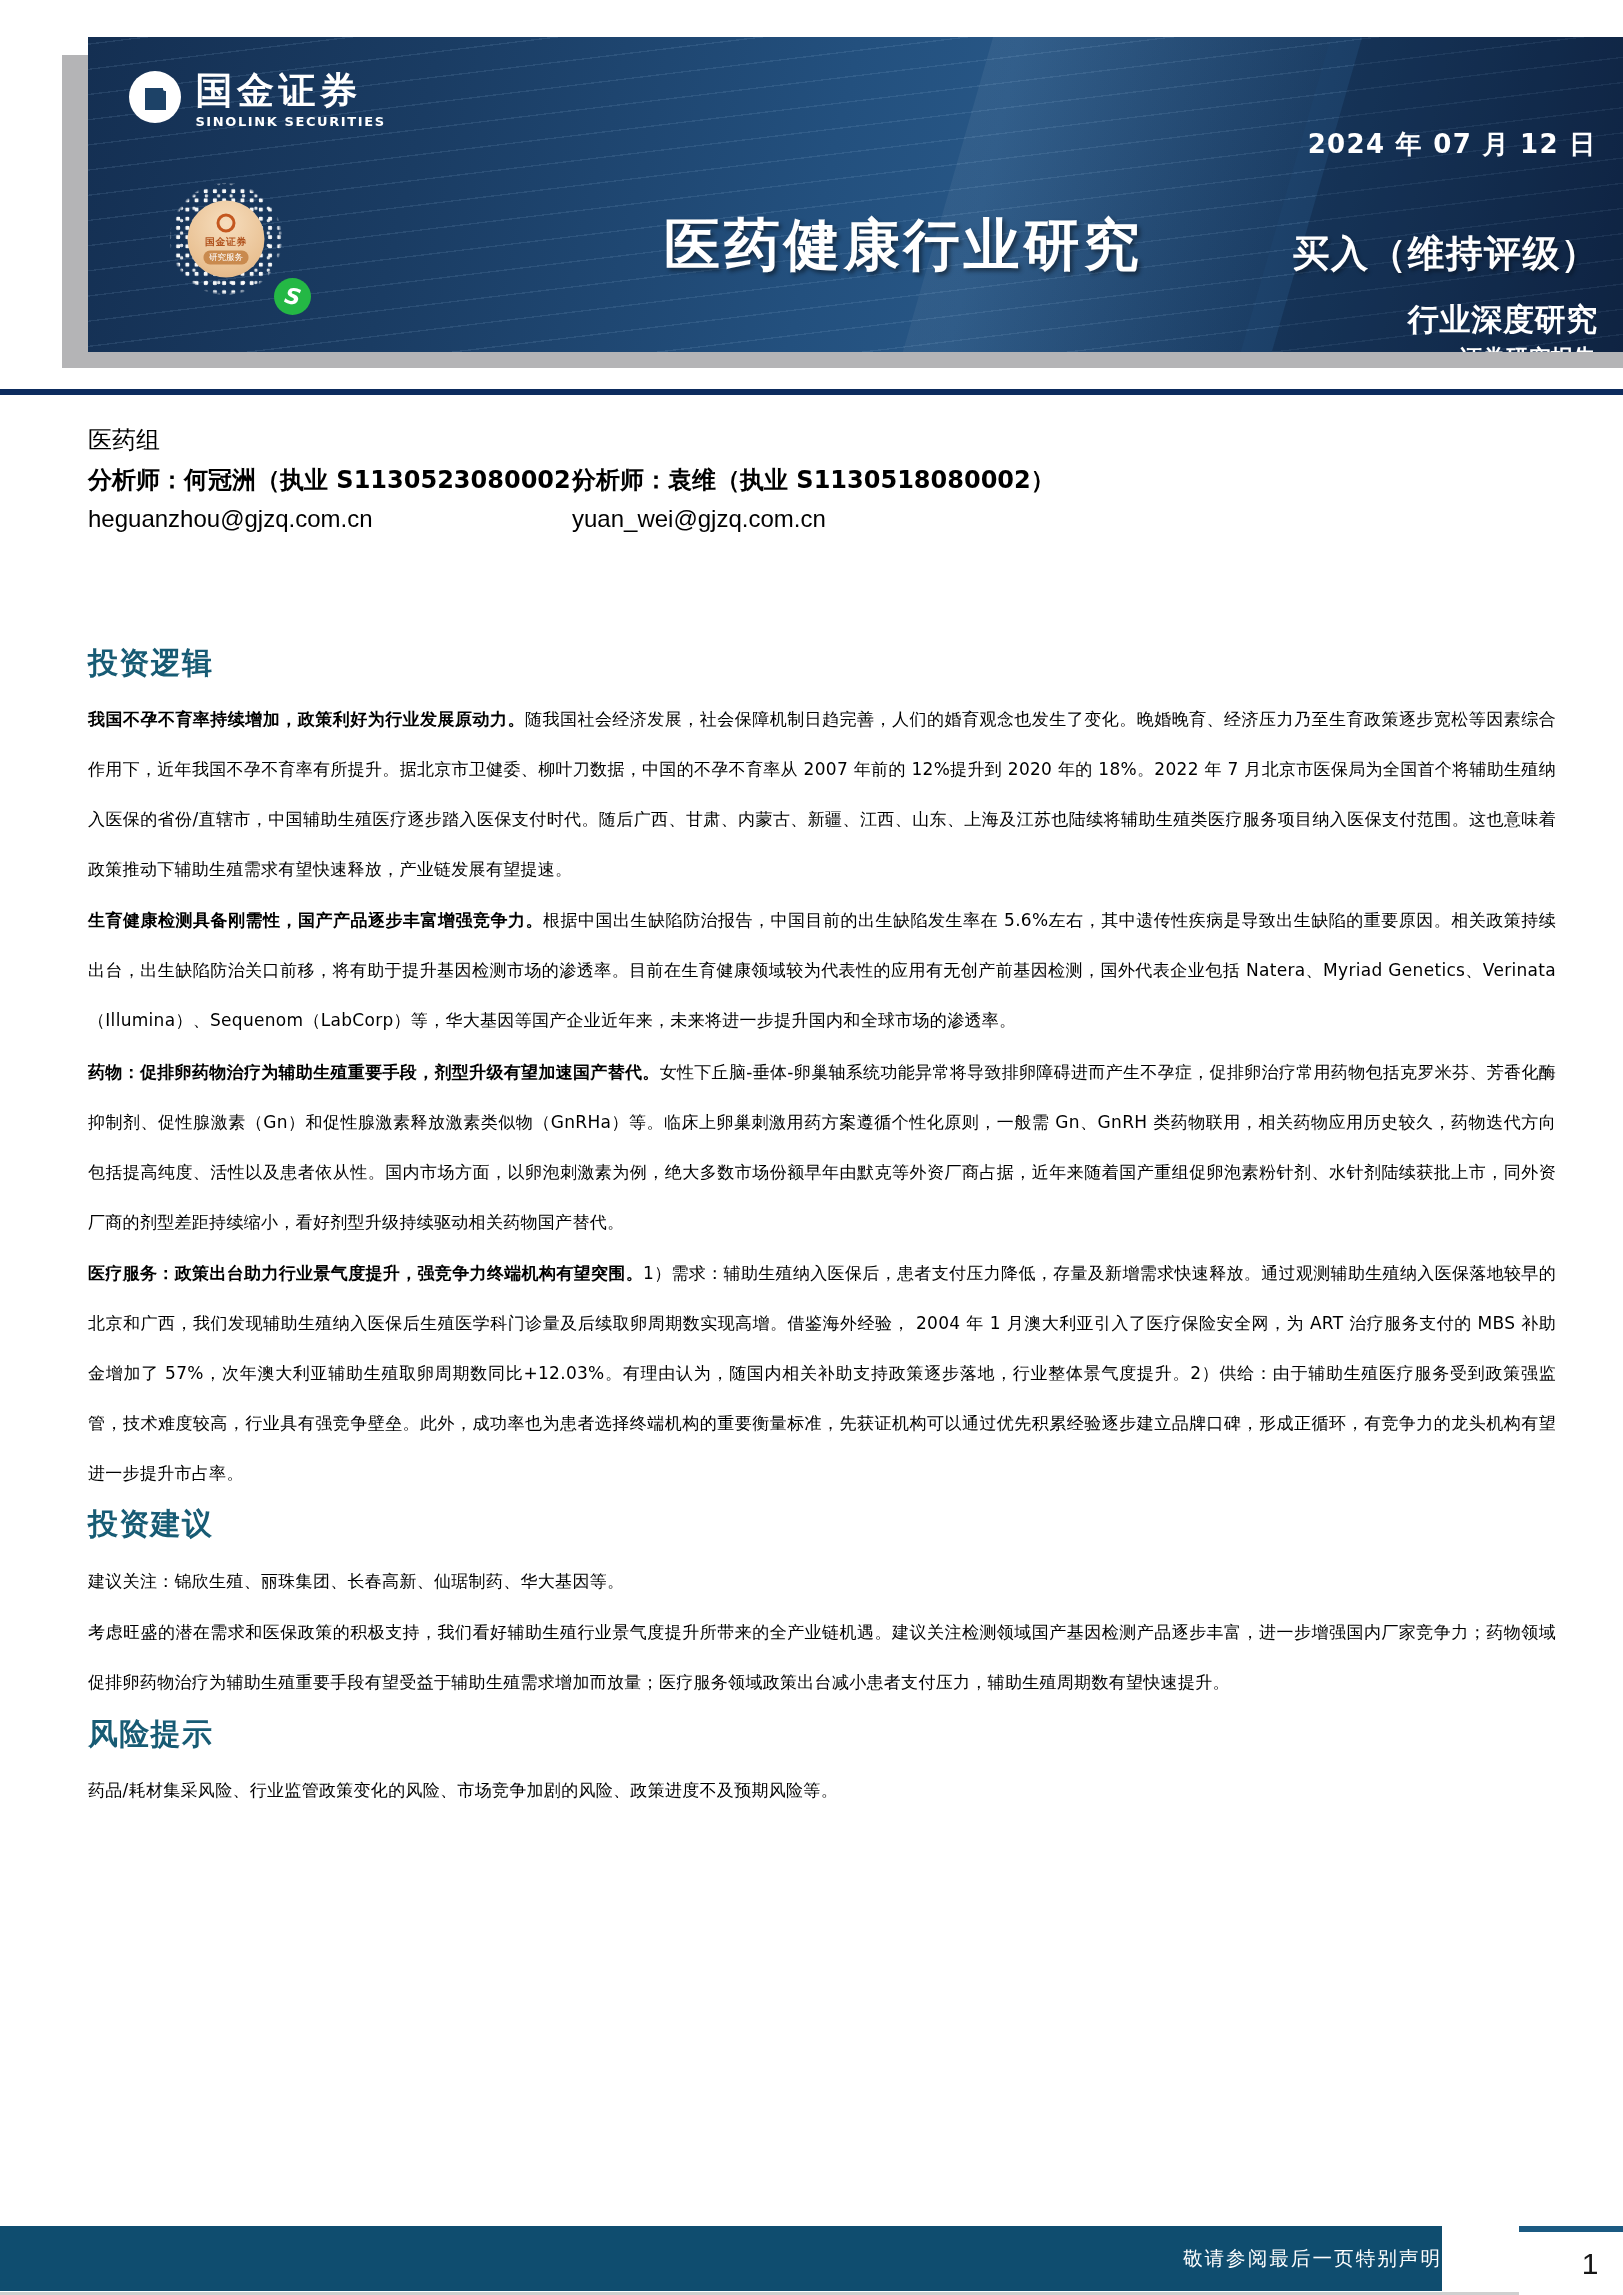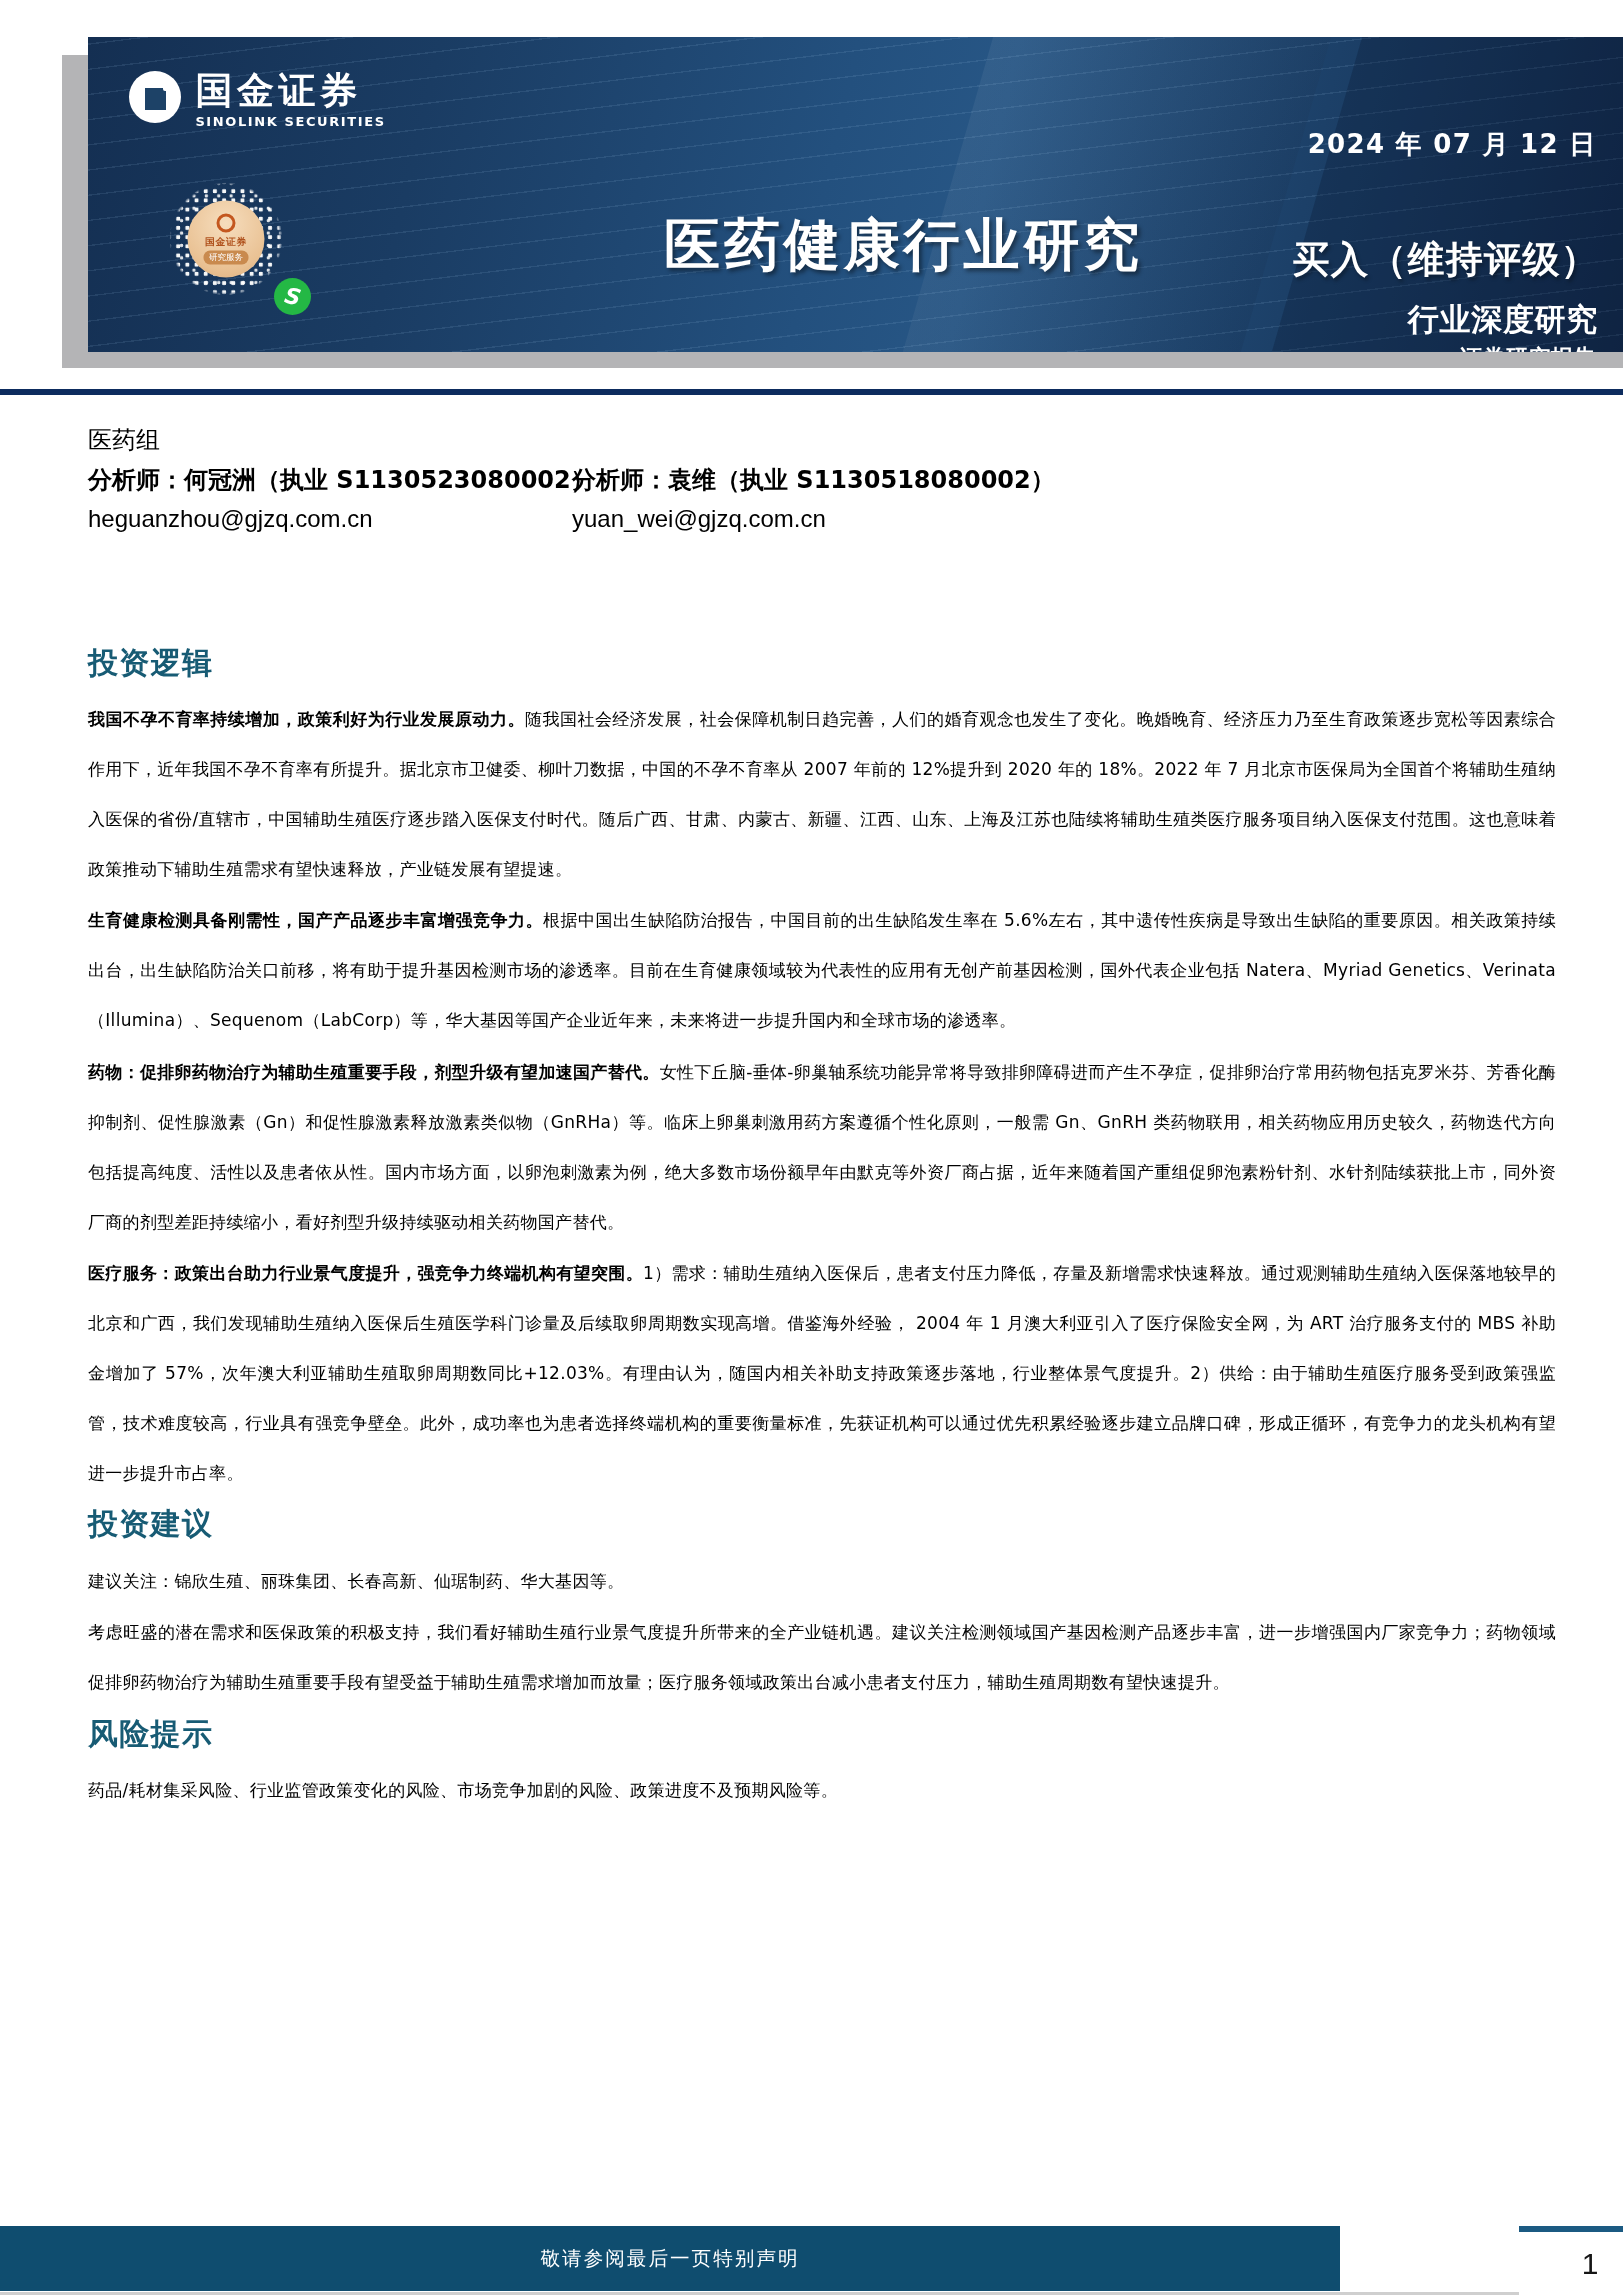--- a/index.html
+++ b/index.html
@@ -59,21 +59,21 @@
   .qr-wechat{
     position:absolute;right:-5.2px;bottom:3.9px;width:37px;height:37px;border-radius:50%;
     background:#24b845;display:flex;align-items:center;justify-content:center;
   }
   .qr-wechat span{color:#fff;font-size:22px;font-weight:bold;font-style:italic;transform:rotate(12deg);}
   .banner-title{
     position:absolute;left:576px;top:171px;font-size:56px;font-weight:bold;color:#fff;letter-spacing:3.9px;
     text-shadow:2.6px 3.3px 4.6px rgba(0,0,0,.45);white-space:nowrap;
   }
   .banner-date{position:absolute;right:27.5px;top:90px;font-size:26px;font-weight:600;color:#fff;letter-spacing:1.3px;}
-  .banner-rating{position:absolute;right:25px;top:198px;font-size:37px;font-weight:bold;color:#fff;letter-spacing:1.3px;text-shadow:2px 2.6px 3.9px rgba(0,0,0,.35);}
+  .banner-rating{position:absolute;right:25px;top:192px;font-size:37px;font-weight:bold;color:#fff;letter-spacing:1.3px;text-shadow:2px 2.6px 3.9px rgba(0,0,0,.35);}
   .banner-kind{position:absolute;right:26px;top:262px;font-size:31px;font-weight:bold;color:#fff;letter-spacing:0.7px;}
   .banner-tag{position:absolute;right:27.5px;top:306px;font-size:22px;font-weight:600;color:#fff;letter-spacing:0.7px;}
   
   .sep-line{position:absolute;left:0;top:389px;width:1623px;height:5.9px;background:var(--navy-line);}
   
   .analysts{position:absolute;left:88px;top:411px;width:1465px;}
   .group-name{font-size:24px;font-weight:400;line-height:1.25;margin-top:14px;}
   .an-row{display:flex;margin-top:9.2px;}
   .an-col{width:484px;font-size:24px;font-weight:600;white-space:nowrap;}
   .an-col.email{font-weight:400;font-family:"Liberation Sans","DejaVu Sans",sans-serif;}
@@ -81,22 +81,22 @@
   .report-title{
     position:absolute;left:78px;width:1466px;top:561px;text-align:center;
     font-size:47px;font-weight:bold;color:var(--accent);letter-spacing:1.3px;white-space:nowrap;
   }
   .report-body{position:absolute;left:88px;top:636px;width:1468px;}
   .sec-h{font-size:30px;font-weight:bold;color:var(--accent);margin:6.5px 0 10.5px 0;letter-spacing:1.3px;}
   .body-p{font-size:17px;line-height:50px;text-align:justify;margin:0 0 1.3px 0;letter-spacing:0.3px;}
   .body-p b{font-weight:bold;}
   
   .footer-bar{
-    position:absolute;left:0;top:2226px;width:1340px;height:65px;background:var(--footer);
-    display:flex;align-items:center;justify-content:center;
+    position:absolute;left:0;top:2226px;width:1442px;height:65px;background:var(--footer);
+    display:flex;align-items:center;justify-content:flex-end;
   }
   .footer-bar .disclaimer{color:#fff;font-size:19.6px;letter-spacing:2px;}
   .footer-underline{position:absolute;left:0;top:2292px;width:1623px;height:3.9px;background:#cfcfcf;}
   .page-num-box{
     position:absolute;left:1519px;top:2226px;width:105px;height:69px;background:#fff;
     border-top:6.5px solid #1b5a82;box-sizing:border-box;
     display:flex;align-items:center;justify-content:center;padding-left:37px;
   }
   .page-num-box .num{font-size:30px;color:#151515;font-family:"Liberation Sans",sans-serif;}
 </style>

